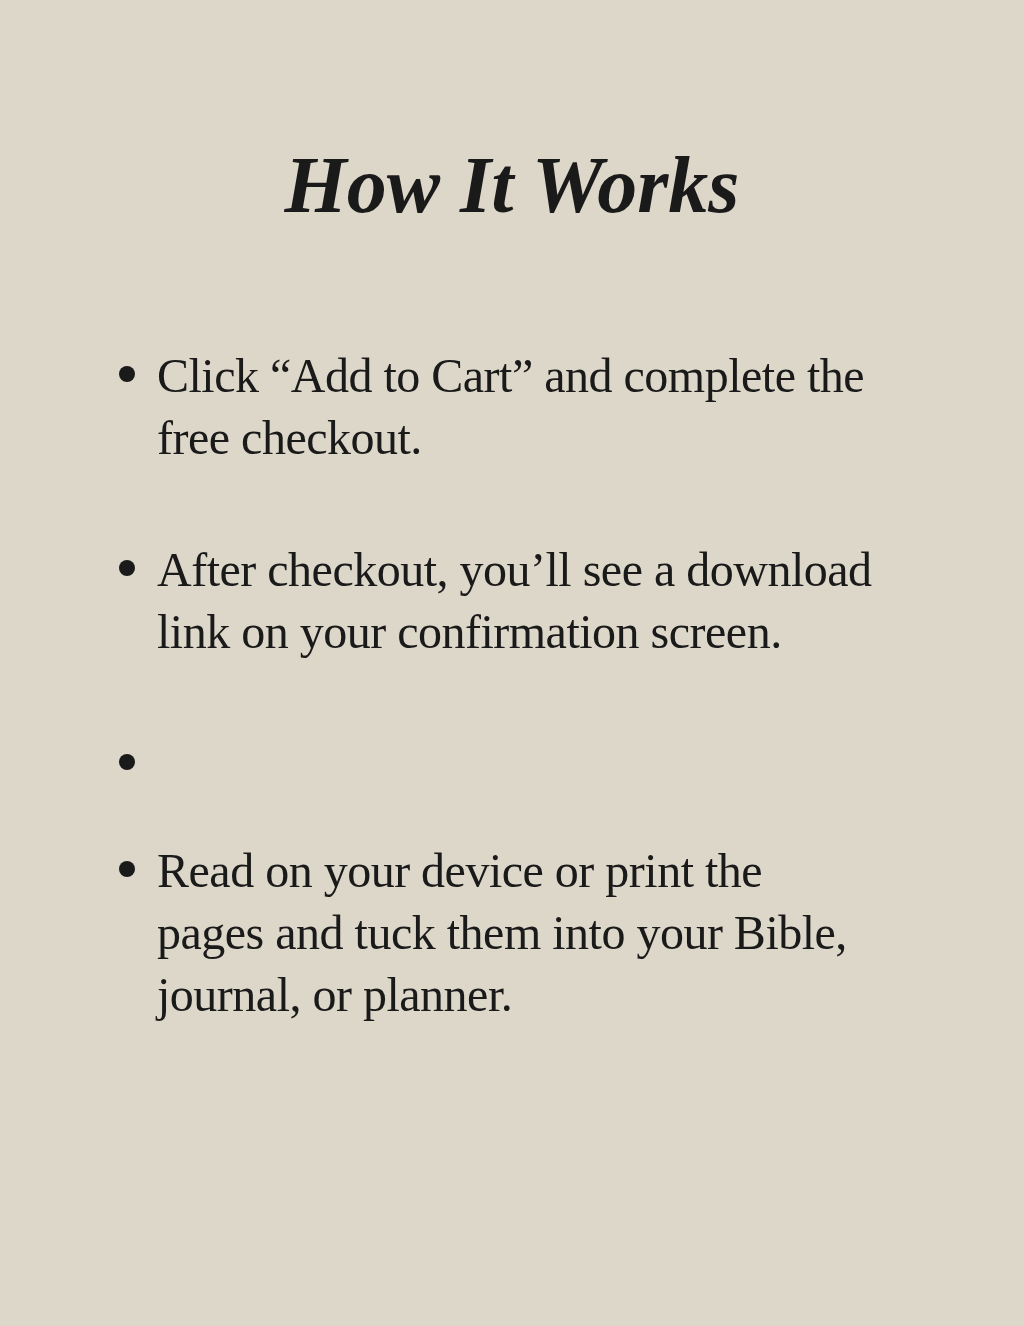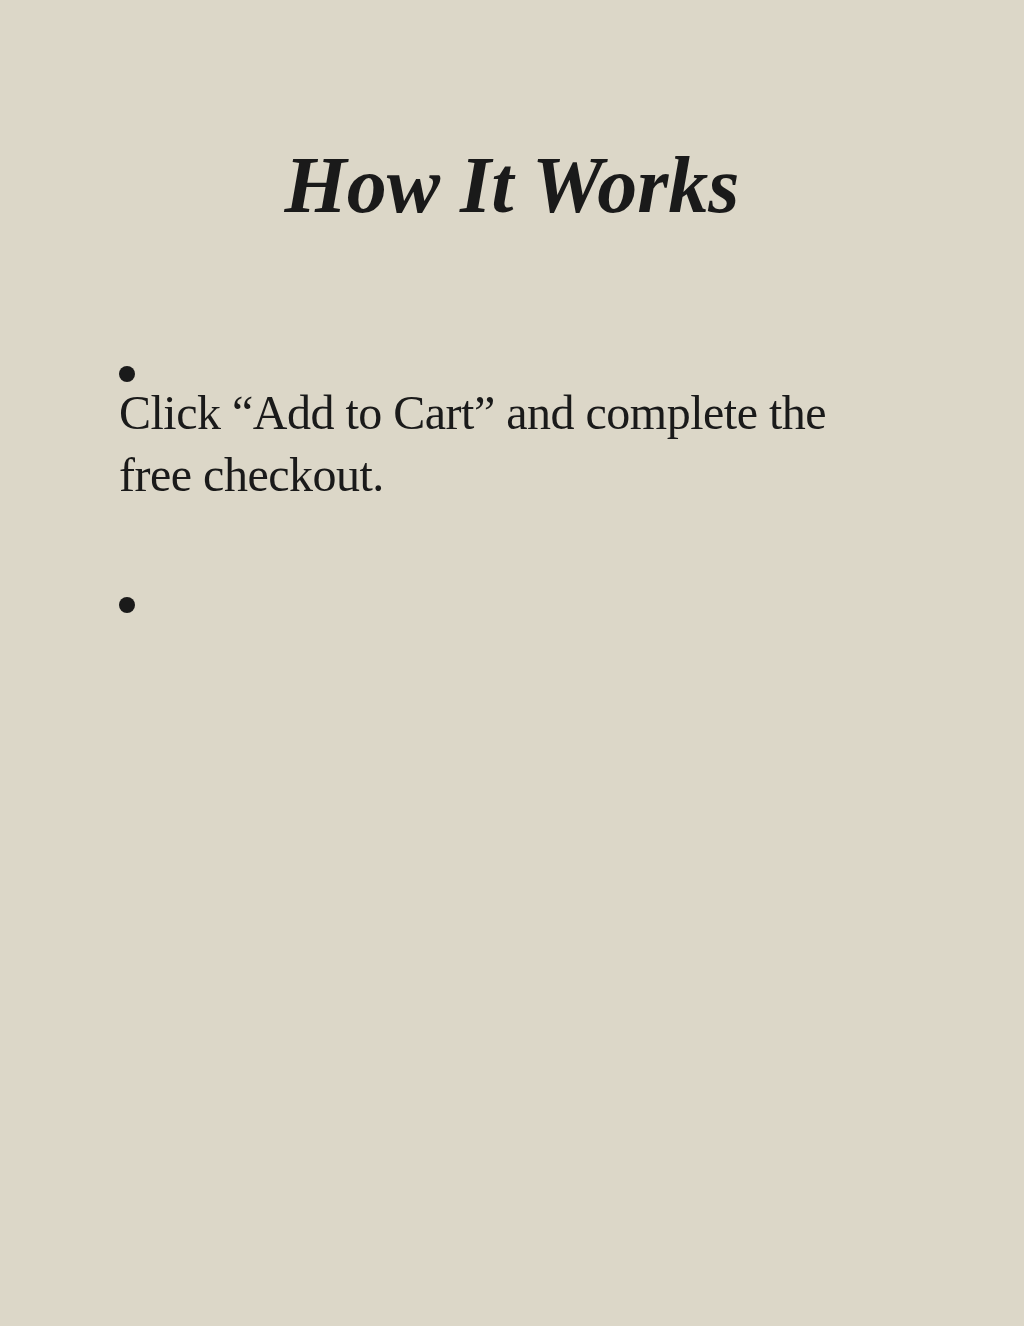--- a/index.html
+++ b/index.html
@@ -37,21 +37,20 @@
   }
   .step {
     display: flex;
     align-items: flex-start;
     padding-left: 119px;
     padding-right: 40px;
     margin: 0 18px 70px 0;
     font-size: 48px;
     line-height: 62px;
     font-weight: normal;
-    flex-direction: column;
   }
   .dot {
     flex: 0 0 auto;
     width: 16px;
     height: 16px;
     margin-top: 21px;
     margin-right: 22px;
     border-radius: 50%;
     background: #1a1a1a;
   }
@@ -65,15 +64,23 @@
 
 <div class="page">
   <h1 class="title">How It Works</h1>
   <ul class="steps">
       <li class="step">
         <span class="dot" style="background: rgb(26, 26, 26);"></span>
         <span class="step-text">Click “Add to Cart” and complete the<br>free checkout.</span>
       </li>
       <li class="step">
         <span class="dot" style="background: rgb(26, 26, 26);"></span>
+        <span class="step-text">After checkout, you’ll see a download<br>link on your confirmation screen.</span>
+      </li>
+      <li class="step">
+        <span class="dot" style="background: rgb(26, 26, 26);"></span>
+      </li>
+      <li class="step">
+        <span class="dot" style="background: rgb(26, 26, 26);"></span>
+        <span class="step-text">Read on your device or print the<br>pages and tuck them into your Bible,<br>journal, or planner.</span>
       </li>
     </ul>
 </div>
 
 </body></html>

